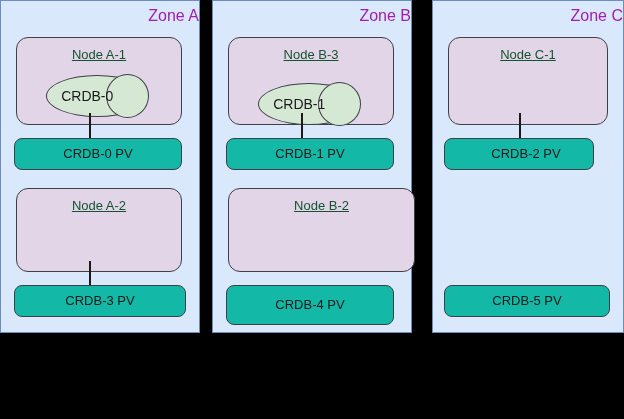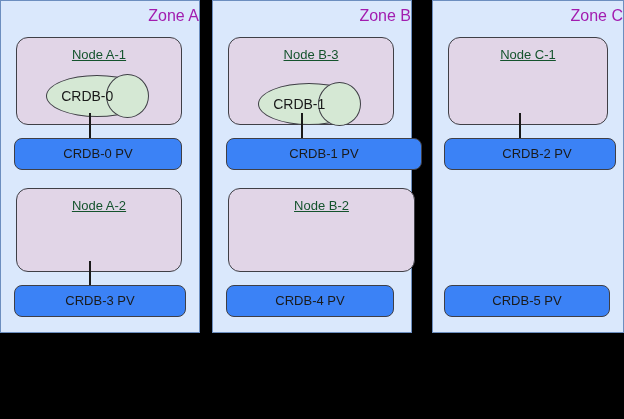--- a/index.html
+++ b/index.html
@@ -93,21 +93,21 @@
     font-size: 14px;
     color: #1a1a1a;
     line-height: 12px;
     white-space: nowrap;
     z-index: 3;
   }
 
   
   .pv {
     position: absolute;
-    background: #3b82f6;
+    background: #14b8a6;
     border: 1px solid #3f3f46;
     border-radius: 8px;
     box-sizing: border-box;
     display: flex;
     align-items: center;
     justify-content: center;
   }
   .pv-label {
     font-size: 13px;
     color: #1a1a1a;
@@ -156,32 +156,32 @@
     </div>
     <div class="cylinder" style="left: 258px; top: 83px; width: 102px; height: 42px;">
       <div class="cyl-body"></div>
       <div class="cyl-cap"></div>
       <div class="cyl-label">CRDB-1</div>
     </div>
     <div class="connector" style="left: 301px; top: 113px; height: 25px;"></div>
     <div class="node" style="left: 228px; top: 188px; width: 187px; height: 84px;">
       <div class="node-title">Node B-2</div>
     </div>
-    <div class="pv" style="left: 226px; top: 138px; width: 196px; height: 32px;">
+    <div class="pv" style="left: 226px; top: 138px; width: 168px; height: 32px;">
       <span class="pv-label">CRDB-1 PV</span>
     </div>
-    <div class="pv" style="left: 226px; top: 285px; width: 168px; height: 32px;">
+    <div class="pv" style="left: 226px; top: 285px; width: 168px; height: 40px;">
       <span class="pv-label">CRDB-4 PV</span>
     </div>
     <div class="zone" title="Zone C" style="left: 432px; width: 192px;">
       <div class="zone-title">Zone C</div>
     </div>
     <div class="node" style="left: 448px; top: 37px; width: 160px; height: 88px;">
       <div class="node-title">Node C-1</div>
     </div>
     <div class="connector" style="left: 519px; top: 113px; height: 25px;"></div>
-    <div class="pv" style="left: 444px; top: 138px; width: 172px; height: 32px; padding-left: 14px;">
+    <div class="pv" style="left: 444px; top: 138px; width: 150px; height: 32px; padding-left: 14px;">
       <span class="pv-label">CRDB-2 PV</span>
     </div>
     <div class="pv" style="left: 444px; top: 285px; width: 166px; height: 32px; text-align: center;">
       <span class="pv-label">CRDB-5 PV</span>
     </div>
   </div>
 
 </body></html>

